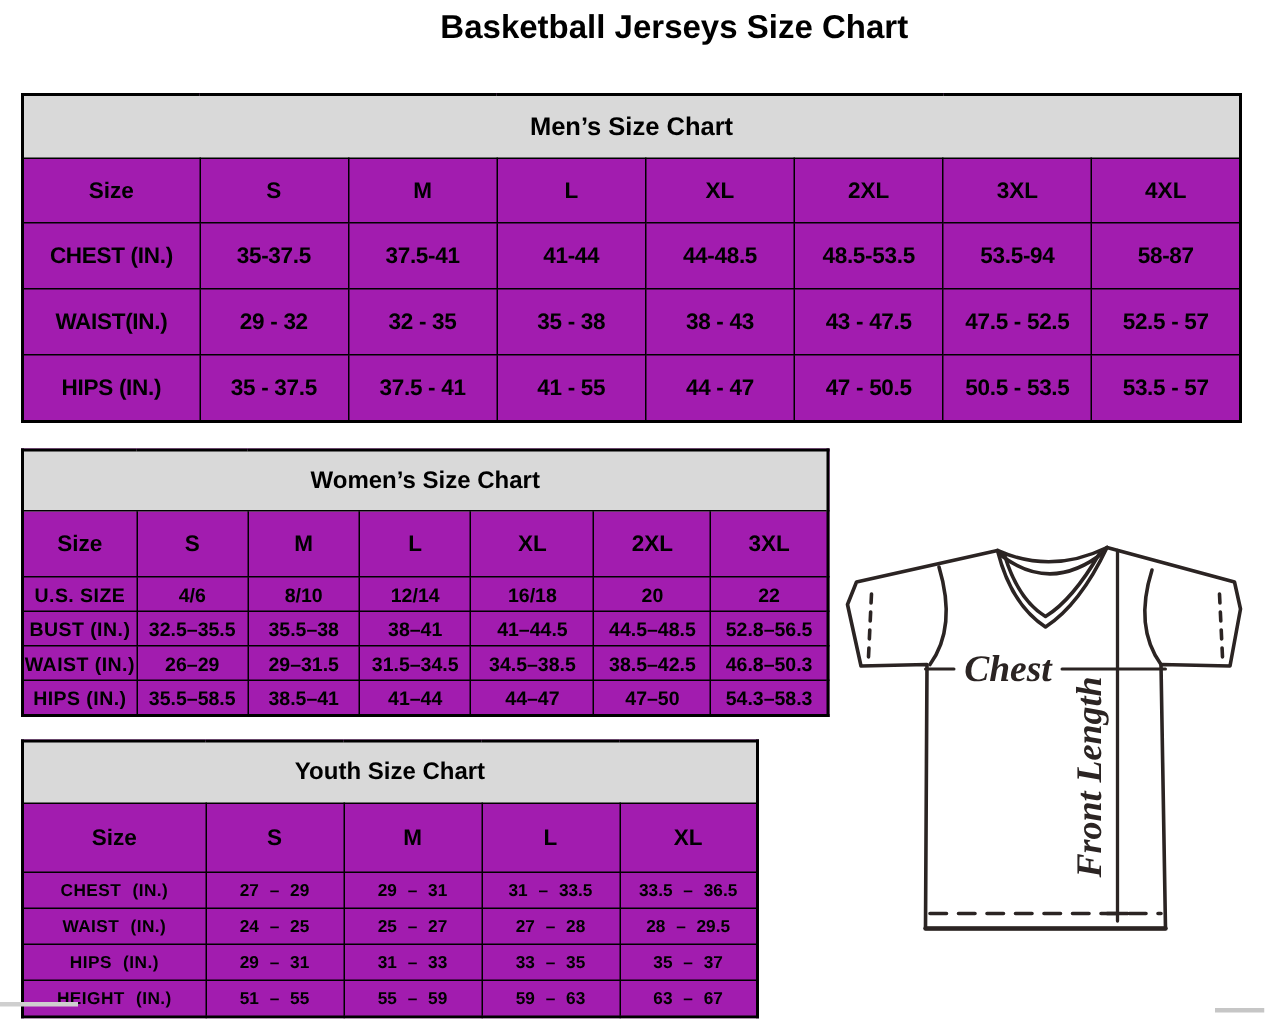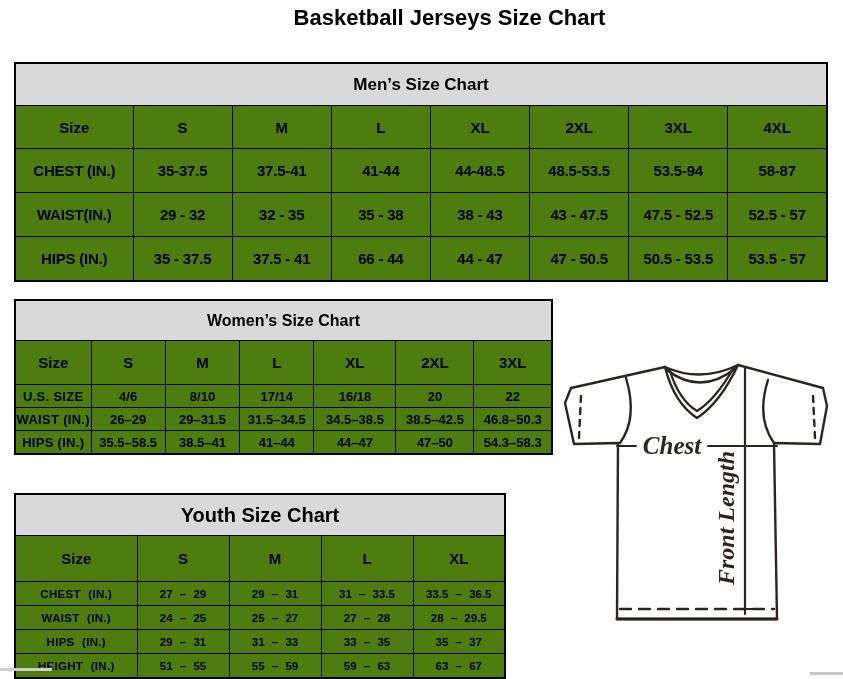--- a/index.html
+++ b/index.html
@@ -7,21 +7,21 @@
     width:843px;height:679px;position:relative;overflow:hidden;
     background:#ffffff;color:#000;
     font-family:"Liberation Sans", sans-serif;
   }
   .page-title{
     position:absolute;top:5px;left:0;width:843px;text-align:center;
     font-size:22px;font-weight:bold;letter-spacing:0px;padding-left:28px;
   }
   table.size-table{
     position:absolute;border-collapse:collapse;table-layout:fixed;
-    border:2px solid #000;background:#4d7c0f;
+    border:2px solid #000;background:#a21caf;
   }
   table.size-table td{
     border:1px solid #000;text-align:center;vertical-align:middle;
     padding:0;color:#000;
   }
   td.chart-title{
     background:#d9d9d9;font-weight:bold;font-size:17px;
   }
   .mens{left:14px;top:62px;width:814px;}
   .mens td.chart-title{height:41px;}
@@ -29,21 +29,21 @@
   .mens .data-row td{height:43px;font-size:15px;font-weight:bold;letter-spacing:-0.2px;}
   .mens .row-label{font-size:14px;}
 
   .womens{left:14px;top:299px;width:539px;}
   .womens td.chart-title{height:39px;font-size:16px;}
   .womens .size-row td{height:43px;font-size:15px;font-weight:bold;}
   .womens .data-row td{height:22px;font-size:13px;font-weight:bold;}
   .womens .row-label{font-size:11px;letter-spacing:0.3px;}
 
   .youth{left:14px;top:493px;width:492px;}
-  .youth td.chart-title{height:40px;font-size:20px;}
+  .youth td.chart-title{height:40px;font-size:16px;}
   .youth .size-row td{height:45px;font-size:15px;font-weight:bold;}
   .youth .data-row td{height:23px;font-size:11.5px;font-weight:bold;word-spacing:4px;}
   .youth .row-label{font-size:11px;letter-spacing:0.3px;word-spacing:0;}
 
   .jersey-wrap{position:absolute;left:556px;top:356px;width:284px;height:274px;text-decoration:underline;}
   .jersey-wrap svg{display:block;width:100%;height:100%;}
   .measure-text{
     font-family:"Liberation Serif", serif;
     font-style:italic;font-weight:bold;fill:#2b2423;
   }
@@ -98,21 +98,21 @@
     <td>35 - 38</td>
     <td>38 - 43</td>
     <td>43 - 47.5</td>
     <td>47.5 - 52.5</td>
     <td>52.5 - 57</td>
   </tr>
   <tr class="data-row">
     <td class="row-label">HIPS (IN.)</td>
     <td>35 - 37.5</td>
     <td>37.5 - 41</td>
-    <td>66 - 44</td>
+    <td>41 - 55</td>
     <td>44 - 47</td>
     <td>47 - 50.5</td>
     <td>50.5 - 53.5</td>
     <td>53.5 - 57</td>
   </tr>
 </tbody>
   </table>
 
 <table class="size-table womens">
   <colgroup>
@@ -134,24 +134,33 @@
     <td>M</td>
     <td>L</td>
     <td>XL</td>
     <td>2XL</td>
     <td>3XL</td>
   </tr>
   <tr class="data-row">
     <td class="row-label">U.S. SIZE</td>
     <td>4/6</td>
     <td>8/10</td>
-    <td>17/14</td>
+    <td>12/14</td>
     <td>16/18</td>
     <td>20</td>
     <td>22</td>
+  </tr>
+  <tr class="data-row">
+    <td class="row-label">BUST (IN.)</td>
+    <td>32.5–35.5</td>
+    <td>35.5–38</td>
+    <td>38–41</td>
+    <td>41–44.5</td>
+    <td>44.5–48.5</td>
+    <td>52.8–56.5</td>
   </tr>
   <tr class="data-row">
     <td class="row-label">WAIST (IN.)</td>
     <td>26–29</td>
     <td>29–31.5</td>
     <td>31.5–34.5</td>
     <td>34.5–38.5</td>
     <td>38.5–42.5</td>
     <td>46.8–50.3</td>
   </tr>

